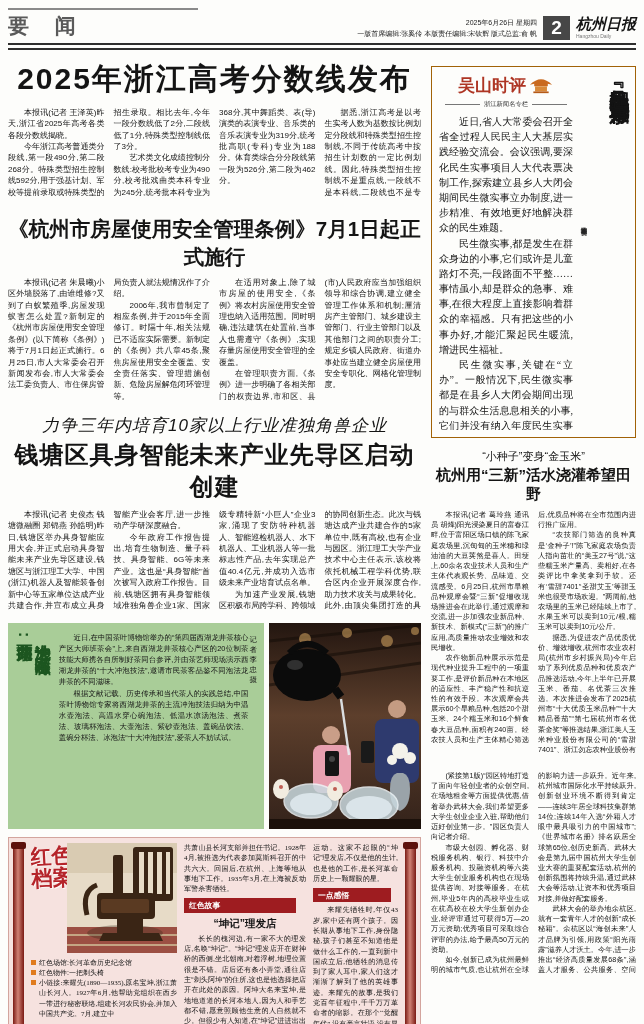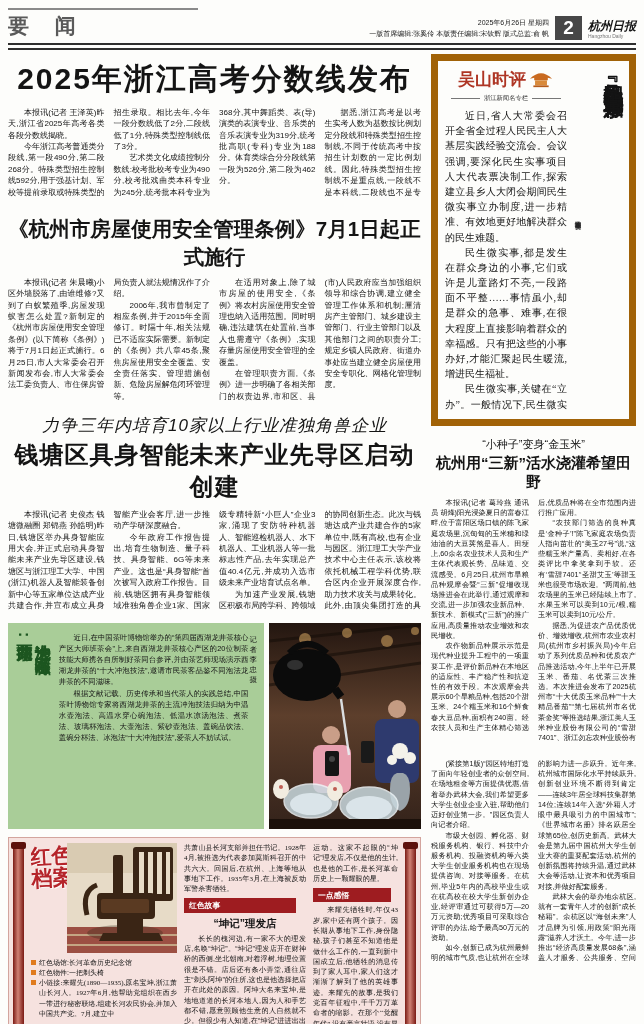--- a/index.html
+++ b/index.html
@@ -13,21 +13,21 @@
   
   .head-row { display:flex; justify-content:space-between; align-items:flex-end; height:34px; }
   .sec-block { width:190px; }
   .sec-topline { height:2px; background:#8a8a8a; margin-bottom:2px; }
   .sec-title { font-size:21px; color:#5a5a5a; letter-spacing:10px; font-weight:bold; }
   .head-right { display:flex; align-items:flex-end; gap:6px; }
   .head-meta { text-align:right; font-size:7px; line-height:1.5; color:#222; padding-bottom:1px; }
   .page-num { width:27px; height:24px; background:#474747; color:#fff; font-size:19px; font-weight:bold;
               display:flex; align-items:center; justify-content:center; }
   .brand { text-align:left; line-height:1; padding-bottom:1px; }
-  .brand-cn { font-family:"Liberation Serif", serif; font-style:italic; font-weight:bold; font-size:12px; }
+  .brand-cn { font-family:"Liberation Serif", serif; font-style:italic; font-weight:bold; font-size:15px; }
   .brand-en { font-size:5px; color:#777; margin-top:2px; }
   .double-rule { margin-top:3px; height:7px; border-top:2px solid #2e2e2e; border-bottom:2px solid #2e2e2e; }
 
   
   .main { display:flex; gap:10px; }
   .col-left { width:413px; }
   .col-right { flex:1; min-width:0; }
 
   .body-text { font-size:8px; line-height:1.42; text-align:justify; }
   .body-text p { margin:0; text-indent:2em; }
@@ -75,21 +75,21 @@
   .arch-col2 { width:122px; font-size:7.1px; line-height:1.45; text-align:justify; overflow:hidden; }
   .arch-col2 p, .arch-col3 p { margin:0; }
   .red-label { background:#9e1c20; color:#fff; font-size:7.8px; font-weight:bold;
                padding:1.5px 5px; margin:4px 0 3px; width:92%; }
   .story-title { text-align:center; font-weight:bold; font-size:10.5px; margin:2px 0 3px; }
   .indent { text-indent:2em; }
   .arch-col3 { flex:1; font-size:7.1px; line-height:1.45; text-align:justify; overflow:hidden; }
   .serifed { font-family:"Liberation Serif", serif; }
 
   
-  .shiping { border:7px solid #a16207; height:372px; margin-top:4px; display:flex; padding:7px 5px 7px 7px; }
+  .shiping { border:1px solid #a16207; height:372px; margin-top:16px; display:flex; padding:7px 5px 7px 7px; }
   .sp-left { flex:1; min-width:0; padding-right:5px; display:flex; flex-direction:column; }
   .sp-logo-row { display:flex; justify-content:center; align-items:center; gap:2px; }
   .sp-logo { color:#ae3524; font-size:17px; font-weight:bold; font-family:"Liberation Serif",serif; }
   .sp-tagline { display:flex; align-items:center; gap:4px; margin:3px 6px 5px; }
   .sp-tagline .tl-line { flex:1; height:1px; background:#777; }
   .sp-tagline .tl-text { font-size:6.3px; color:#333; white-space:nowrap; }
   .sp-body { font-family:"Liberation Serif", serif; font-size:10px; line-height:1.52;
              text-align:justify; overflow:hidden; flex:1; }
   .sp-body p { margin:0; text-indent:2em; }
   .sp-right { width:52px; position:relative; flex:0 0 auto; }

